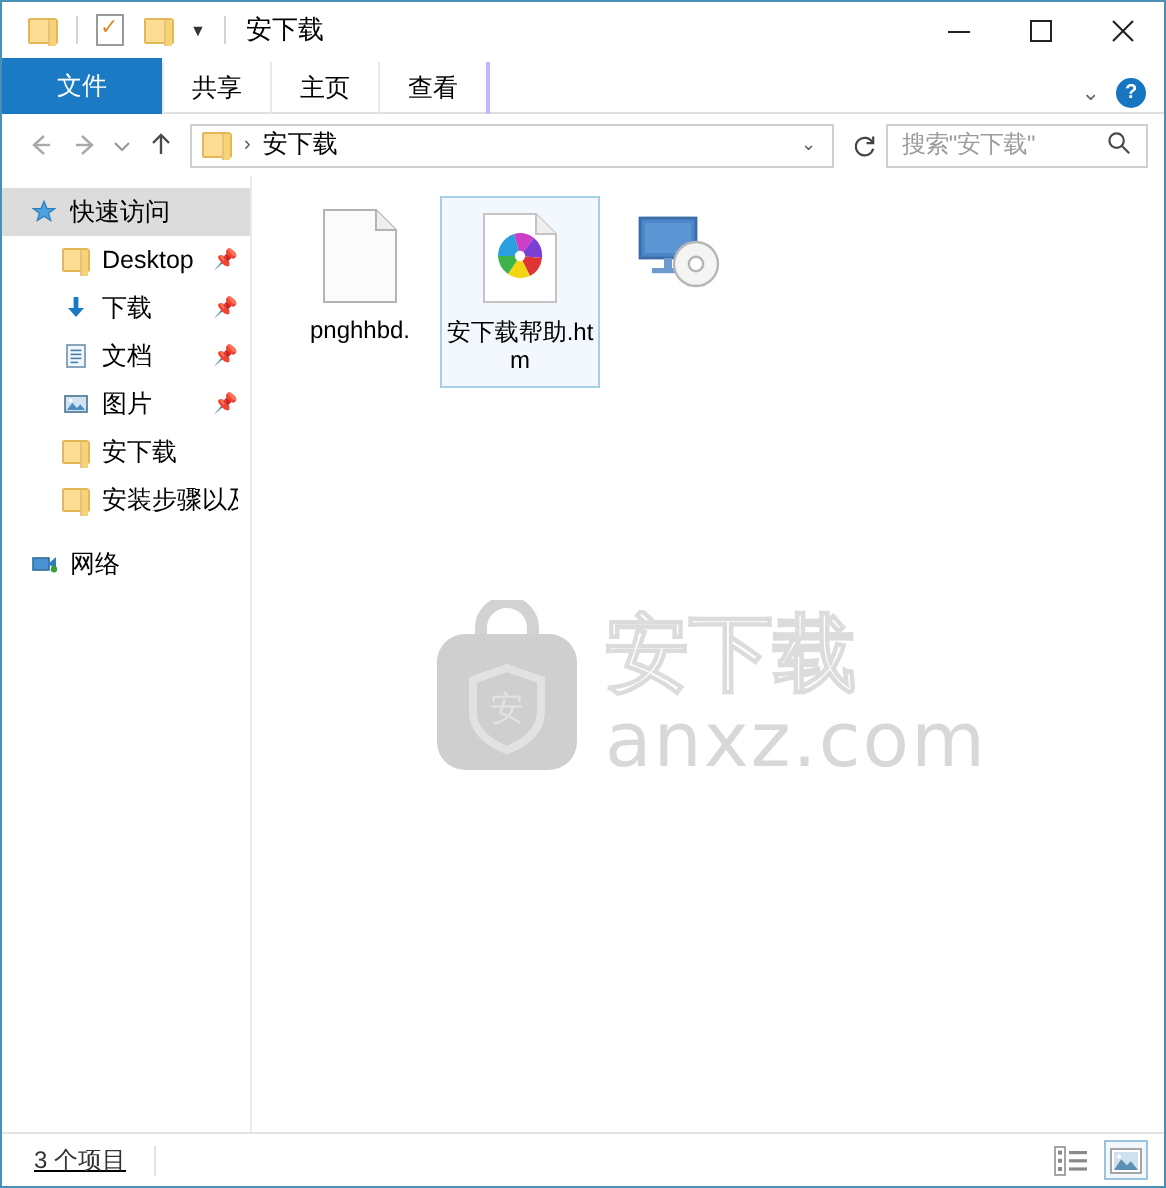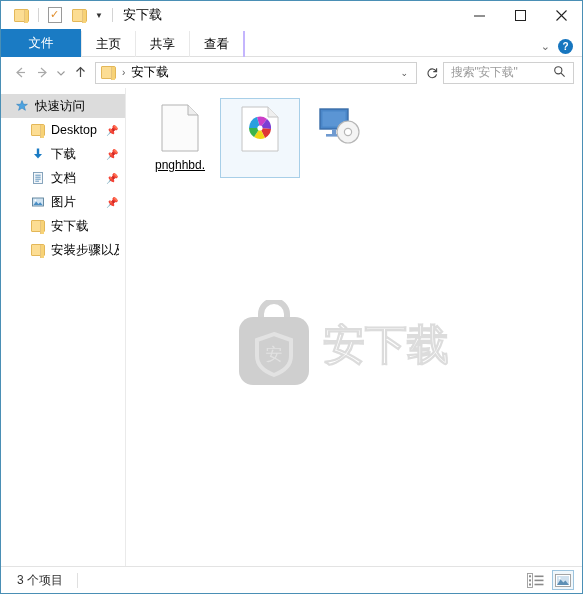--- a/index.html
+++ b/index.html
@@ -134,38 +134,37 @@
     width:80px;padding:4px 2px 6px 2px;box-sizing:border-box;
     display:flex;flex-direction:column;align-items:center;
   }
   .file.selected{background:#f2f8fd;border:1px solid #a8cfe8;}
   .file .iconwrap{
     width:52px;height:52px;display:flex;align-items:center;justify-content:center;
   }
   .file .name{
     margin-top:4px;font-size:12px;line-height:14px;color:#000;text-align:center;
     word-break:break-all;
-    text-decoration:underline;
   }
 
   
   .watermark{
     position:absolute;left:50%;top:212px;transform:translateX(-50%);
     display:flex;align-items:center;gap:10px;opacity:1;pointer-events:none;
   }
   .wm-text{display:flex;flex-direction:column;align-items:flex-start;}
   .wm-dom{
     font-size:38px;line-height:34px;color:#d8d8d8;font-family:"DejaVu Sans",sans-serif;
     letter-spacing:1px;margin-top:2px;
   }
 
   
   .statusbar{
     height:27px;flex:0 0 27px;border-top:1px solid #e3e3e3;display:flex;align-items:center;
-    padding:0 8px;box-sizing:border-box;background:#fff;
+    padding:0 8px;box-sizing:border-box;background:#fff;text-decoration:underline;
   }
   .status-text{font-size:12px;color:#333;padding-left:8px;}
   .status-sep{width:1px;height:15px;background:#e0e0e0;margin-left:14px;}
   .viewbtns{margin-left:auto;display:flex;align-items:center;gap:7px;}
   .viewbtn{width:20px;height:18px;display:flex;align-items:center;justify-content:center;}
   .viewbtn.on{border:1px solid #9dc4de;background:#f1f7fb;}
 </style>
 </head>
 <body>
 
@@ -203,22 +202,22 @@
         <svg width="13" height="13" viewBox="0 0 13 13">
             <line x1="1.5" y1="1.5" x2="11.5" y2="11.5" stroke="#222" stroke-width="1.1"></line>
             <line x1="11.5" y1="1.5" x2="1.5" y2="11.5" stroke="#222" stroke-width="1.1"></line>
           </svg>
       </div>
     </div>
   </div>
 
   <div class="tabrow">
     <div class="tab file">文件</div>
+    <div class="tab plain">共享</div>
     <div class="tab plain">主页</div>
-    <div class="tab plain">共享</div>
     <div class="tab plain last">查看</div>
     <div class="ribbon-right">
       <span class="chev">⌄</span>
       <span class="help">?</span>
     </div>
   </div>
 
   <div class="addrbar">
     <div class="navbtn">
       <svg width="15" height="15" viewBox="0 0 15 15">
@@ -348,20 +347,30 @@
           </span>
         <span class="lbl">安装步骤以及</span>
       </div>
 
 
 
       <div style="height:8px"></div>
 
 
 
+      <div class="navitem lvl0">
+        <span class="ico">
+          <svg width="15" height="14" viewBox="0 0 15 14">
+              <rect x="1.5" y="4" width="8" height="6" fill="#4a93d2" stroke="#2e6e9e" stroke-width="0.8"></rect>
+              <path d="M9 7 L13 3.5 L13 9.5 Z" fill="#2f7dbb"></path>
+              <circle cx="12" cy="9.6" r="1.6" fill="#3aa03a"></circle>
+            </svg>
+        </span>
+        <span class="lbl">网络</span>
+      </div>
     </div>
 
     <div class="content">
 
       <div class="files">
 
         <div class="file">
           <div class="iconwrap">
             <svg width="38" height="48" viewBox="0 0 38 48">
               <path d="M1 1 L27 1 L37 11 L37 47 L1 47 Z" fill="#fbfbfb" stroke="#b3b3b3" stroke-width="1"></path>
@@ -380,20 +389,21 @@
                 <path d="M0 0 L-3 -11 A11.5 11.5 0 0 1 7 -9 Z" fill="#cc3ec8"></path>
                 <path d="M0 0 L7 -9 A11.5 11.5 0 0 1 11 1 Z" fill="#7b3fd4"></path>
                 <path d="M0 0 L11 1 A11.5 11.5 0 0 1 5 10 Z" fill="#e03535"></path>
                 <path d="M0 0 L5 10 A11.5 11.5 0 0 1 -6 9 Z" fill="#f2d513"></path>
                 <path d="M0 0 L-6 9 A11.5 11.5 0 0 1 -11 0 Z" fill="#3cb44a"></path>
                 <path d="M0 0 L-11 0 A11.5 11.5 0 0 1 -3 -11 Z" fill="#2a9fe0"></path>
                 <circle cx="0" cy="0" r="2.6" fill="#ffffff"></circle>
               </g>
             </svg>
           </div>
+          <div class="name">安下载帮助.htm</div>
         </div>
 
         <div class="file">
           <div class="iconwrap">
             <svg width="46" height="44" viewBox="0 0 46 44">
               <rect x="3" y="3" width="28" height="20" fill="#4a86c8" stroke="#3a6da8" stroke-width="1.4"></rect>
               <rect x="5.5" y="5.5" width="23" height="15" fill="#5b95d4"></rect>
               <rect x="15" y="23" width="4" height="5" fill="#6f9ad0"></rect>
               <rect x="9" y="28" width="16" height="2.6" fill="#6f9ad0"></rect>
               <circle cx="31" cy="26" r="11" fill="#f4f4f4" stroke="#b6b6b6" stroke-width="1.2"></circle>
@@ -409,20 +419,21 @@
             <path d="M26 18 L26 14 A13 13 0 0 1 52 14 L52 18" fill="none" stroke="#d2d2d2" stroke-width="6"></path>
             <rect x="4" y="17" width="70" height="68" rx="14" fill="#cfcfcf"></rect>
             <path d="M39 34 L56 40 L56 56 C56 66 47 72 39 75 C31 72 22 66 22 56 L22 40 Z" fill="none" stroke="#e2e2e2" stroke-width="4"></path>
             <text x="39" y="60" font-size="17" fill="#e2e2e2" text-anchor="middle" font-family="DejaVu Sans, sans-serif">安</text>
           </svg>
         </div>
         <div class="wm-text">
           <svg width="150" height="46" viewBox="0 0 150 46">
             <text x="0" y="36" font-size="42" font-family="DejaVu Sans, sans-serif" fill="none" stroke="#dcdcdc" stroke-width="2.2">安下载</text>
           </svg>
+          <div class="wm-dom">anxz.com</div>
         </div>
       </div>
     </div>
   </div>
 
   <div class="statusbar">
     <span class="status-text">3 个项目</span>
     <span class="status-sep"></span>
     <div class="viewbtns">
       <div class="viewbtn">

